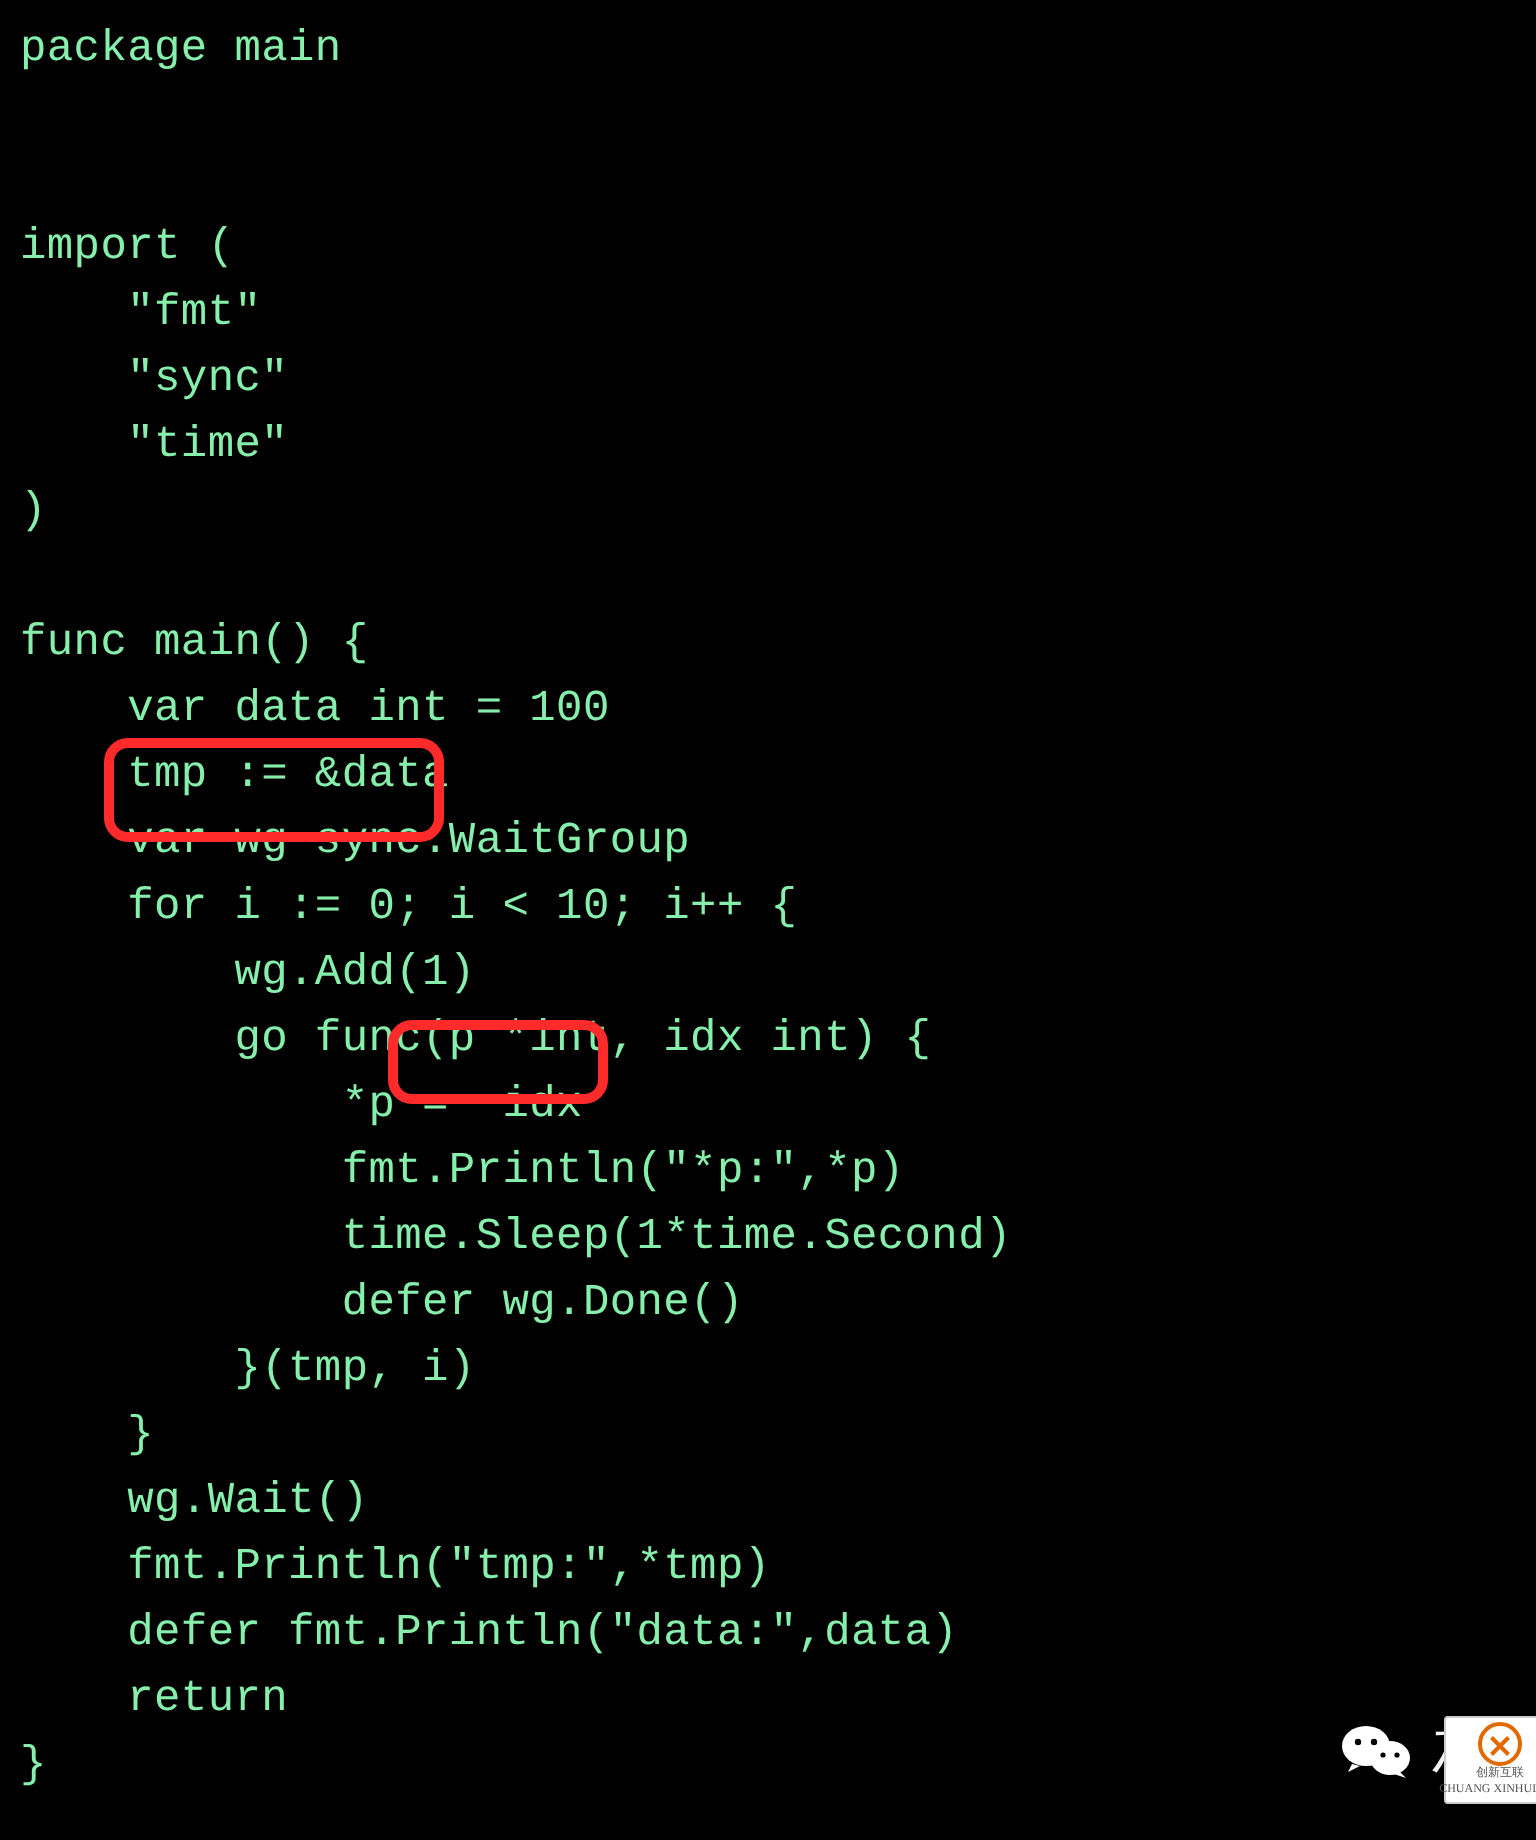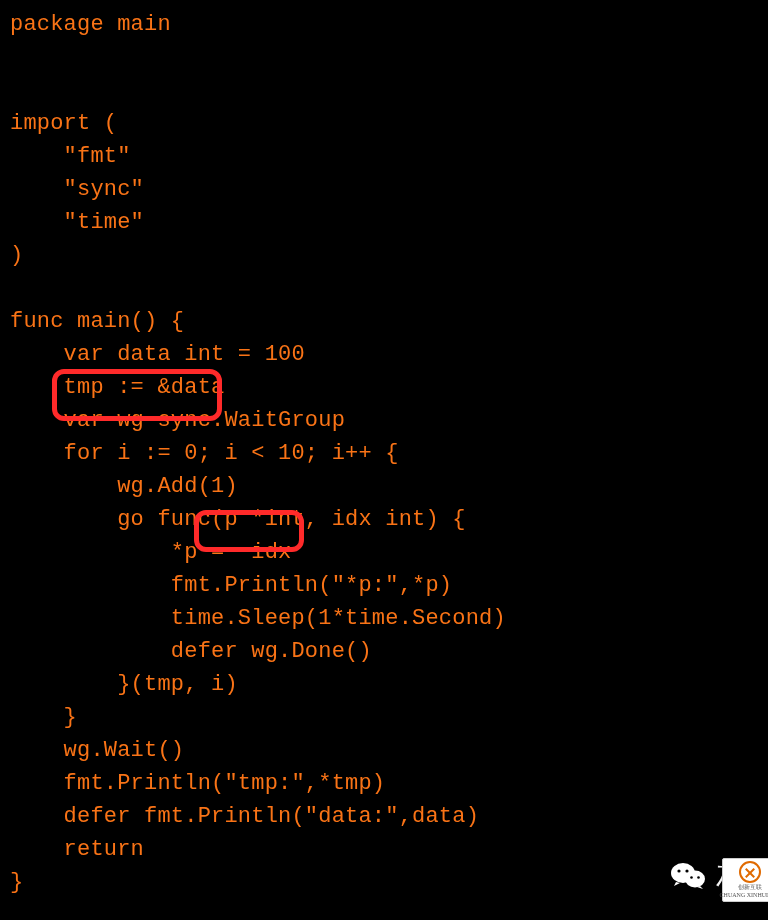--- a/index.html
+++ b/index.html
@@ -7,21 +7,21 @@
     width: 768px;
     height: 920px;
     background: #000;
     overflow: hidden;
     position: relative;
   }
   pre.code {
     font-family: "Menlo", "Consolas", "Courier New", monospace;
     font-size: 22px;
     line-height: 33px;
-    color: #f97316;
+    color: #86efac;
     white-space: pre;
     padding: 8px 10px;
     letter-spacing: 0.2px;
   }
   .hl-box {
     position: absolute;
     border: 5px solid #ff2a2a;
     border-radius: 12px;
     background: transparent;
     pointer-events: none;

